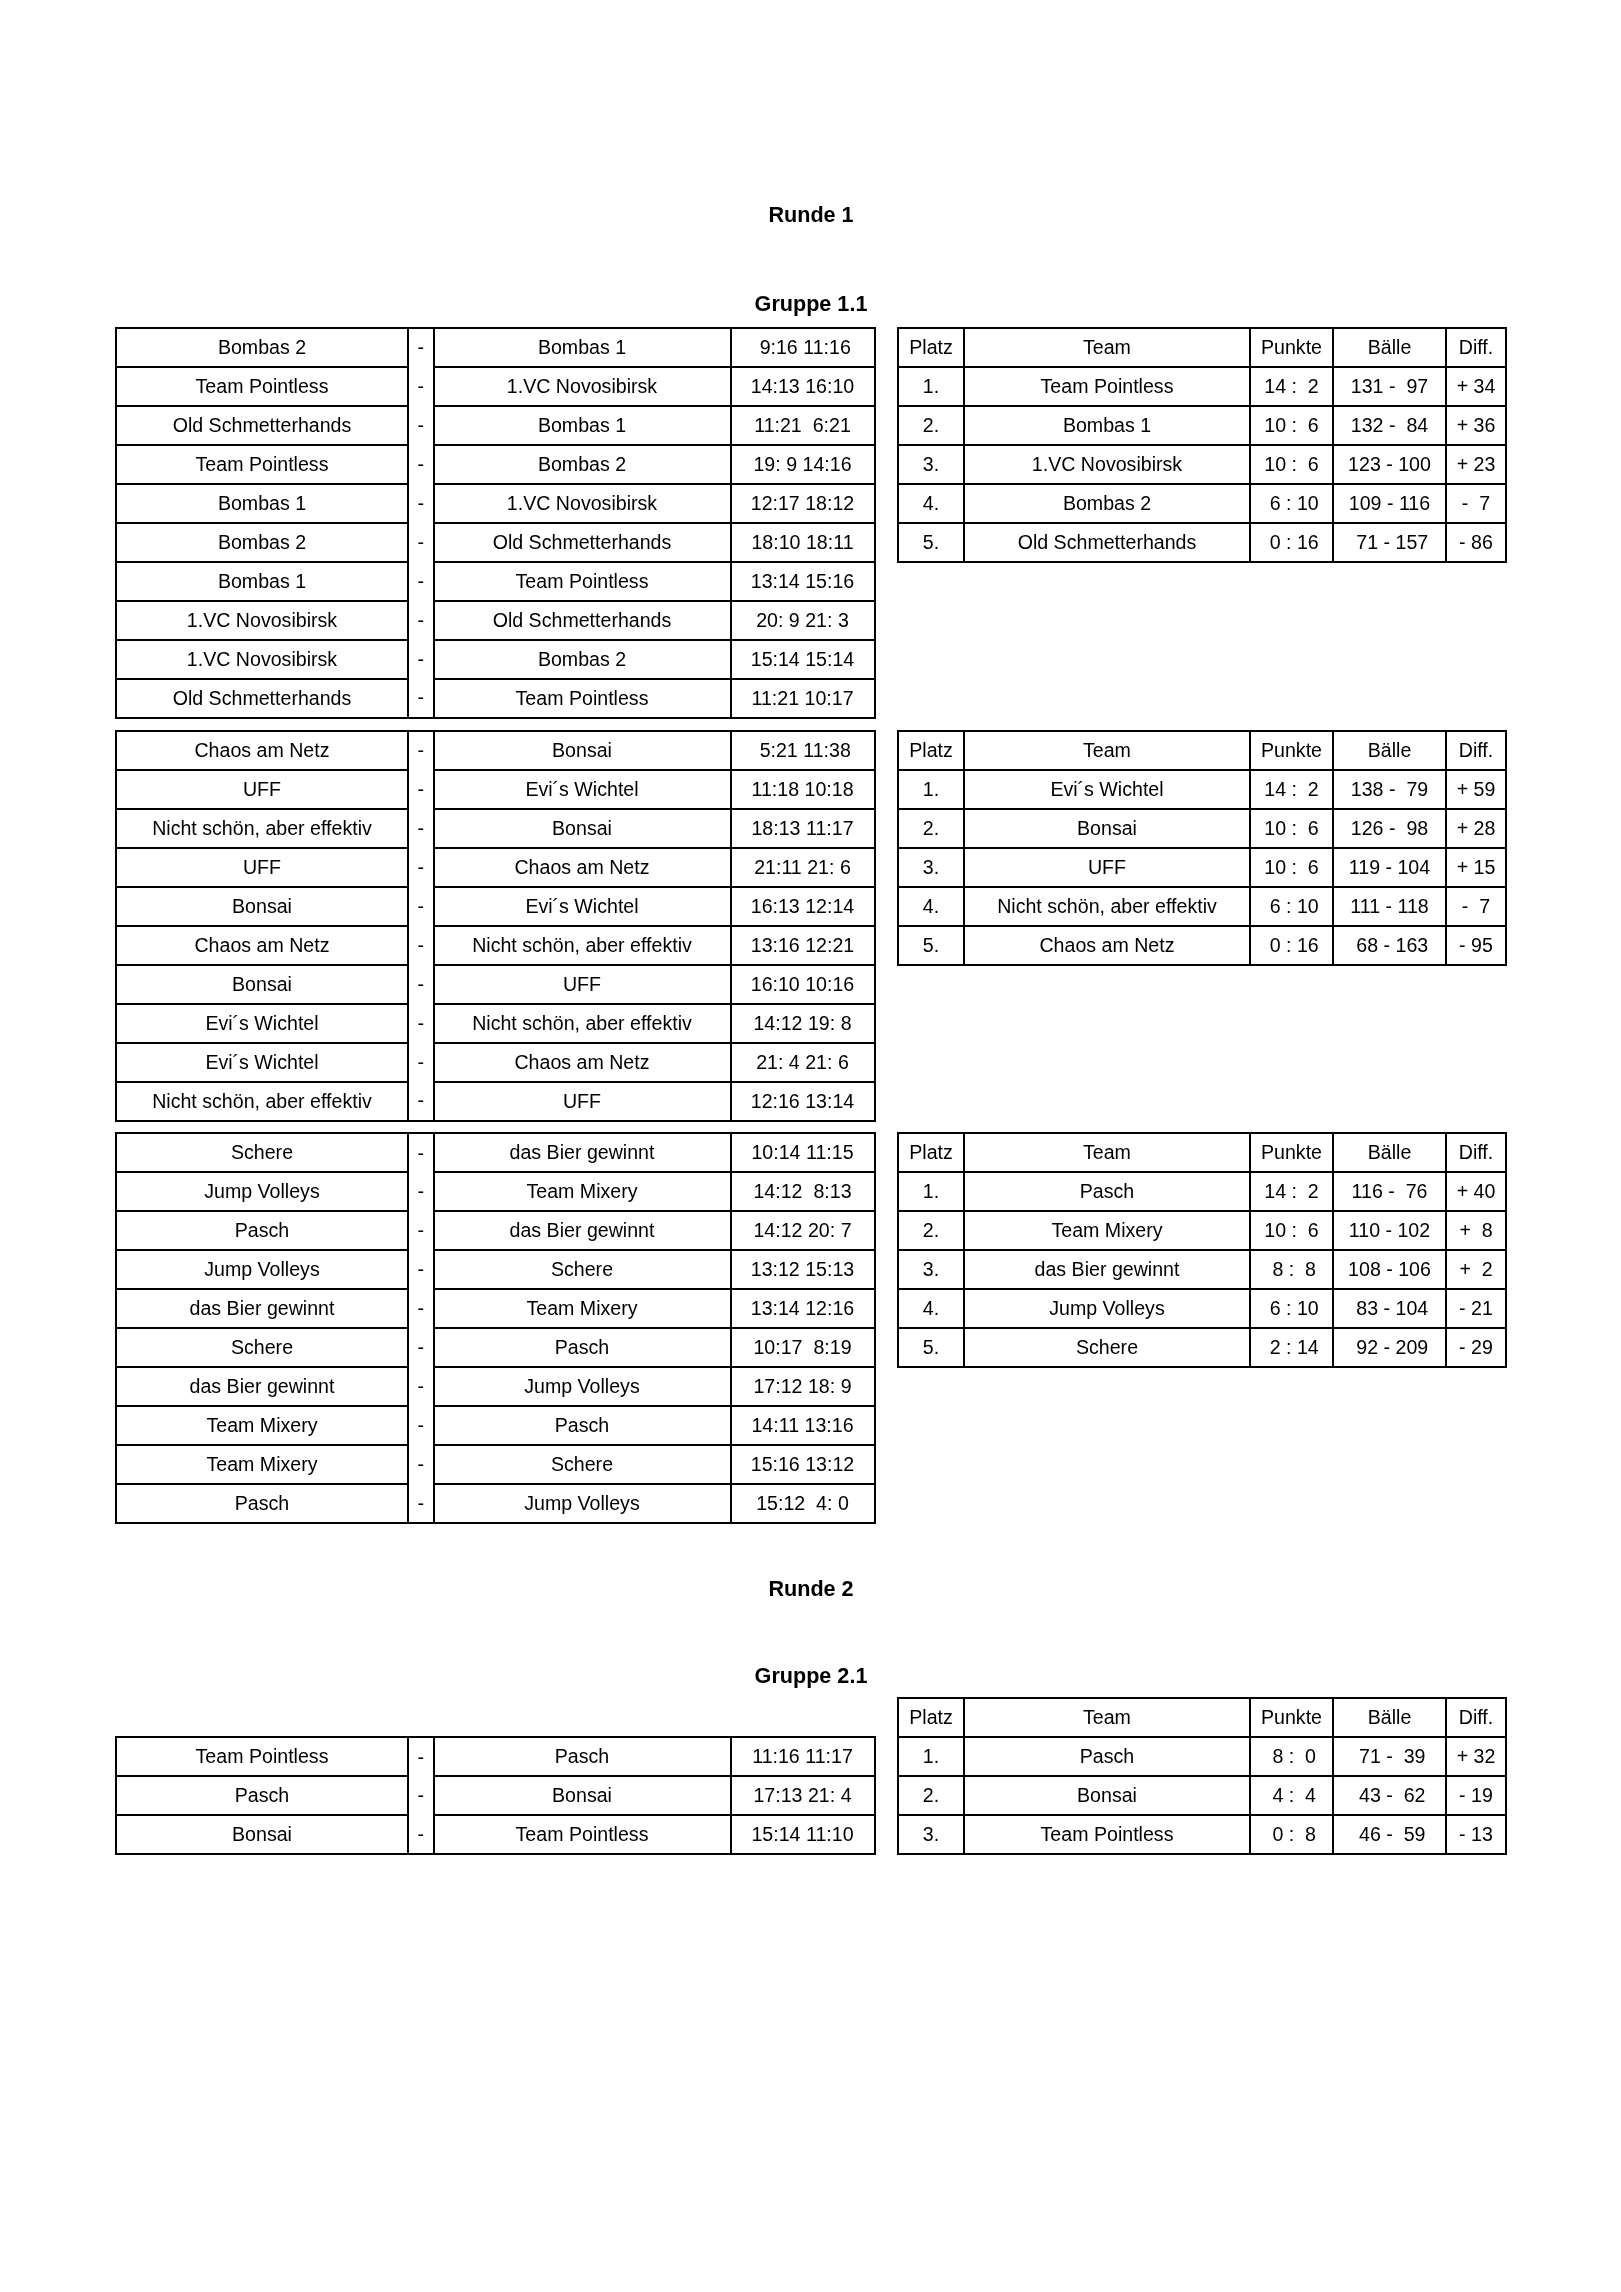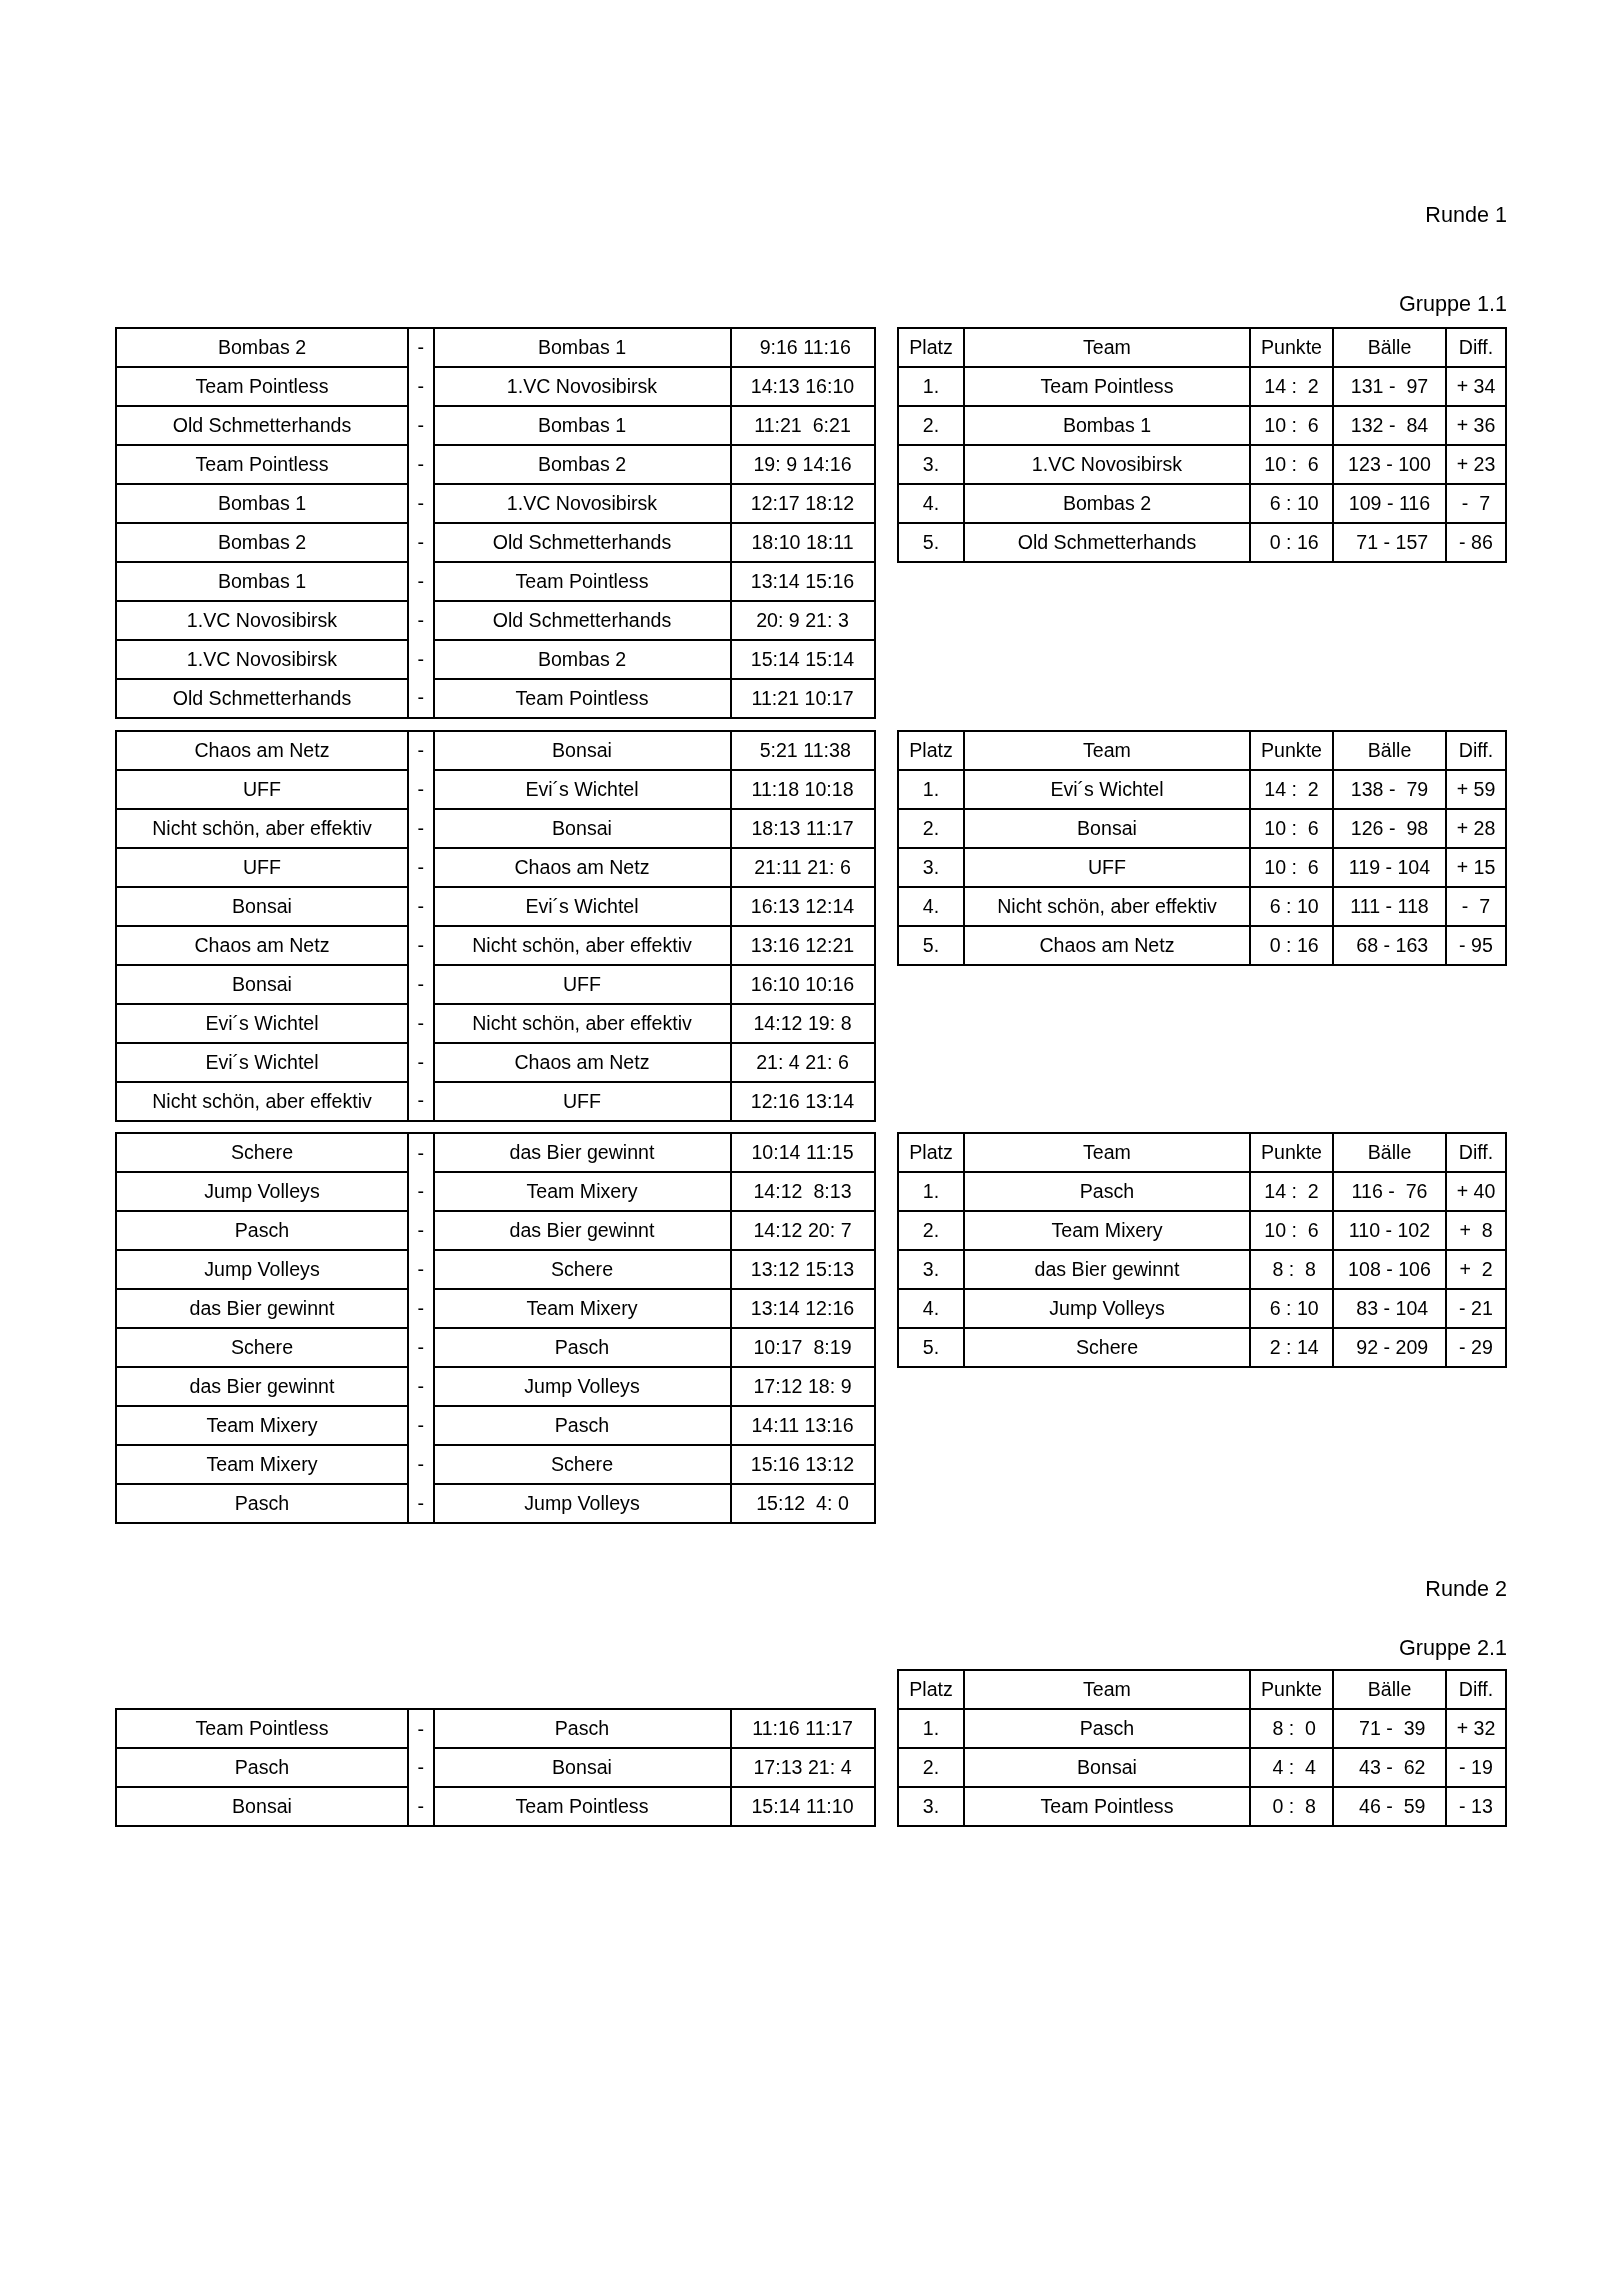--- a/index.html
+++ b/index.html
@@ -9,31 +9,31 @@
     height: 2293px;
     background: #ffffff;
     color: #000000;
     font-family: "Liberation Sans", sans-serif;
   }
   .content {
     margin-left: 115px;
     width: 1392px;
   }
   .round-title, .group-title {
-    text-align: right;
-    font-weight: normal;
+    text-align: center;
+    font-weight: bold;
     font-size: 21.6px;
     line-height: 25.5px;
   }
   #round1-title { padding-top: 0; margin-top: 0; }
   .spacer-top { height: 202px; }
   .gap-after-round { margin-top: 63px; }
   .gap-between-groups { margin-top: 46px; }
   .gap-before-round2 { margin-top: 52px; }
-  .gap-after-round2 { margin-top: 33px; }
+  .gap-after-round2 { margin-top: 61px; }
   .tables {
     display: flex;
     justify-content: space-between;
     align-items: flex-start;
     margin-top: 10.8px;
   }
   .tables.bottom-aligned {
     align-items: flex-end;
     margin-top: 8.8px;
   }

